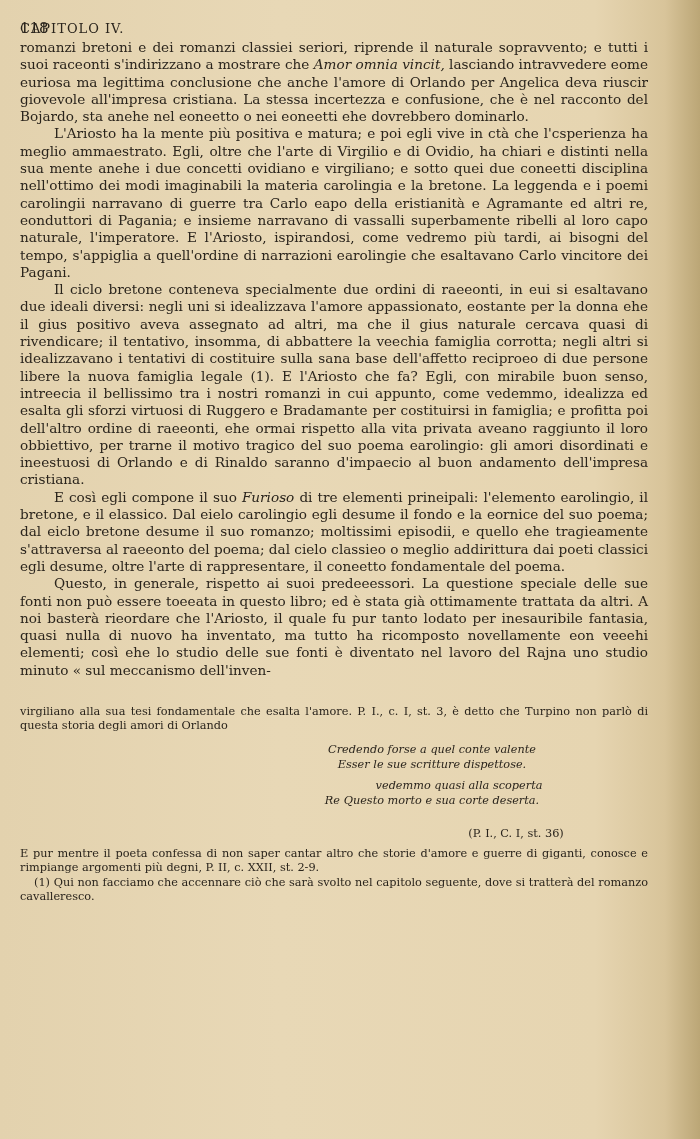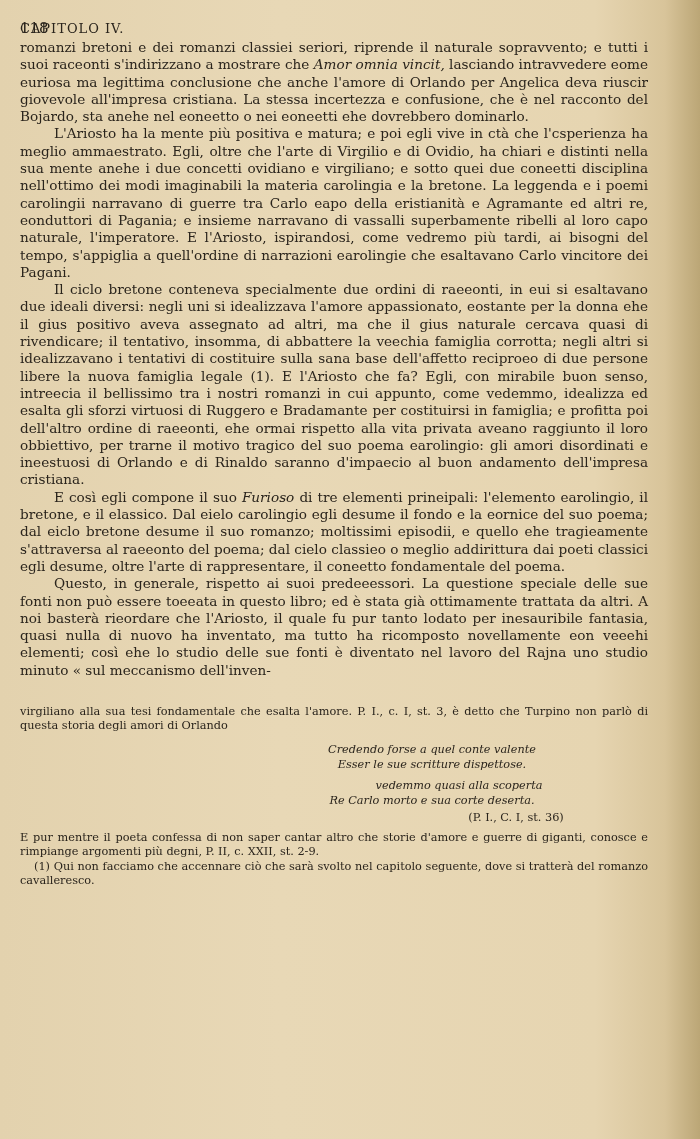--- a/index.html
+++ b/index.html
@@ -20,21 +20,21 @@
   .body-text em { font-style: italic; }
   .footnotes { margin-top: 26px; font-size: 11.3px; line-height: 14.5px; text-align: justify; }
   .footnotes p { margin: 0; }
   .verse { text-align: center; font-style: italic; margin: 8px 0 6px 0; }
   .verse div { line-height: 15px; }
   .verse1 div { padding-left: 196px; }
   .verse1 div.l2 { padding-left: 196px; }
   .verse2 { margin-top: 2px; }
   .verse2 div.l1 { padding-left: 250px; }
   .verse2 div.l2 { padding-left: 196px; }
-  .citation { padding-left: 364px; font-style: normal; margin-top: 2px; }
+  .citation { padding-left: 364px; font-style: normal; margin-top: 18px; }
   .fn-indent { text-indent: 14px; }
 </style>
 </head>
 <body>
 
 <div class="page">
   <div class="running-head">
     <span class="page-number">118</span>
     <span class="chapter-title">CAPITOLO IV.</span>
   </div>
@@ -48,19 +48,19 @@
   </div>
 
   <div class="footnotes">
     <p>virgiliano alla sua tesi fondamentale che esalta l'amore. P. I., c. I, st. 3, è detto che Turpino non parlò di questa storia degli amori di Orlando</p>
     <div class="verse verse1">
       <div class="l1">Credendo forse a quel conte valente</div>
       <div class="l2">Esser le sue scritture dispettose.</div>
     </div>
     <div class="verse verse2">
       <div class="l1">vedemmo quasi alla scoperta</div>
-      <div class="l2">Re Carlo morto e sua corte deserta.</div>
+      <div class="l2">Re Questo morto e sua corte deserta.</div>
       <div class="citation">(P. I., C. I, st. 36)</div>
     </div>
     <p>E pur mentre il poeta confessa di non saper cantar altro che storie d'amore e guerre di giganti, conosce e rimpiange argomenti più degni, P. II, c. XXII, st. 2-9.</p>
     <p class="fn-indent">(1) Qui non facciamo che accennare ciò che sarà svolto nel capitolo seguente, dove si tratterà del romanzo cavalleresco.</p>
   </div>
 </div>
 
 </body></html>

